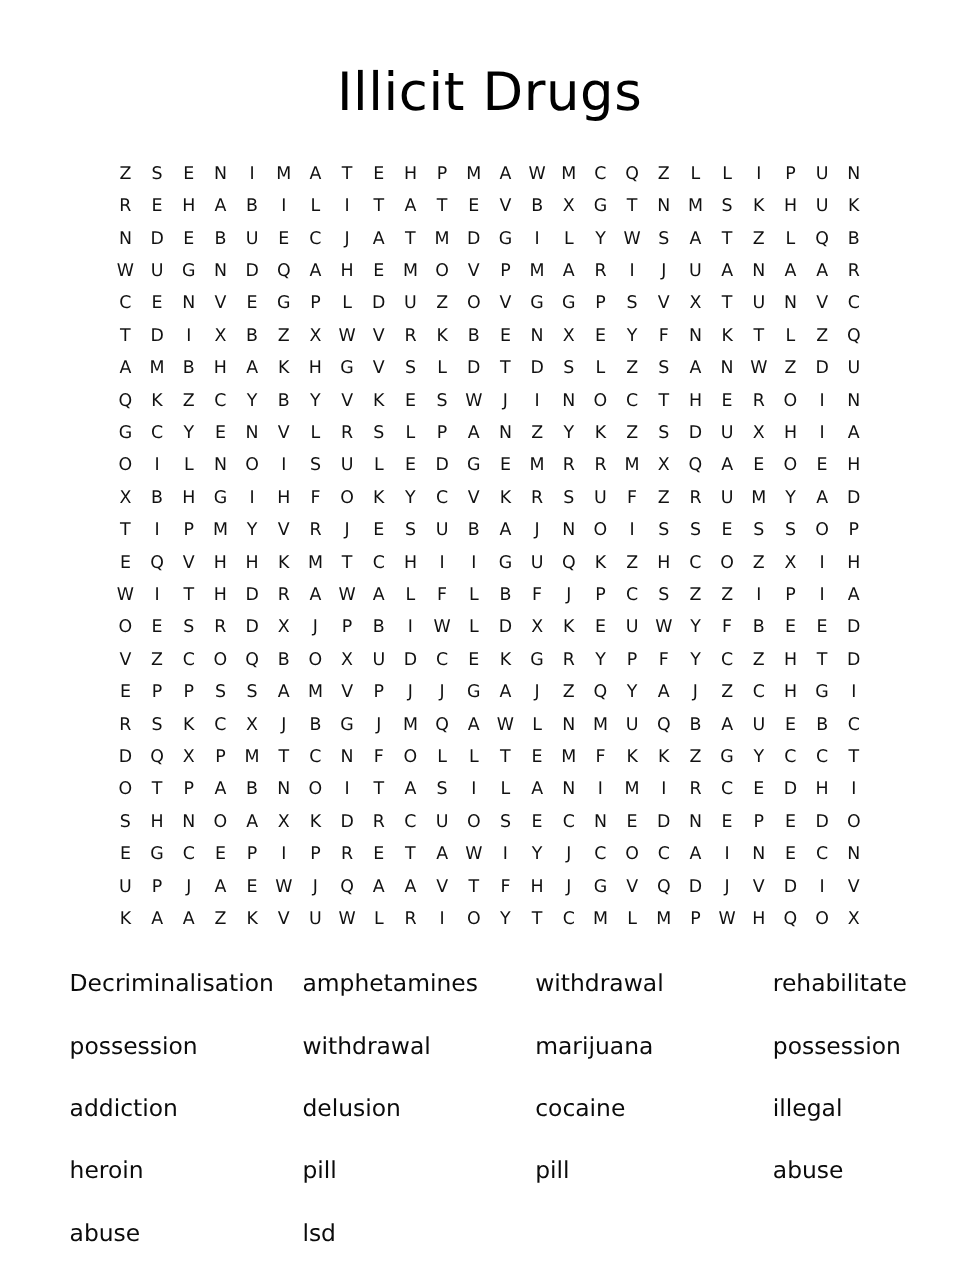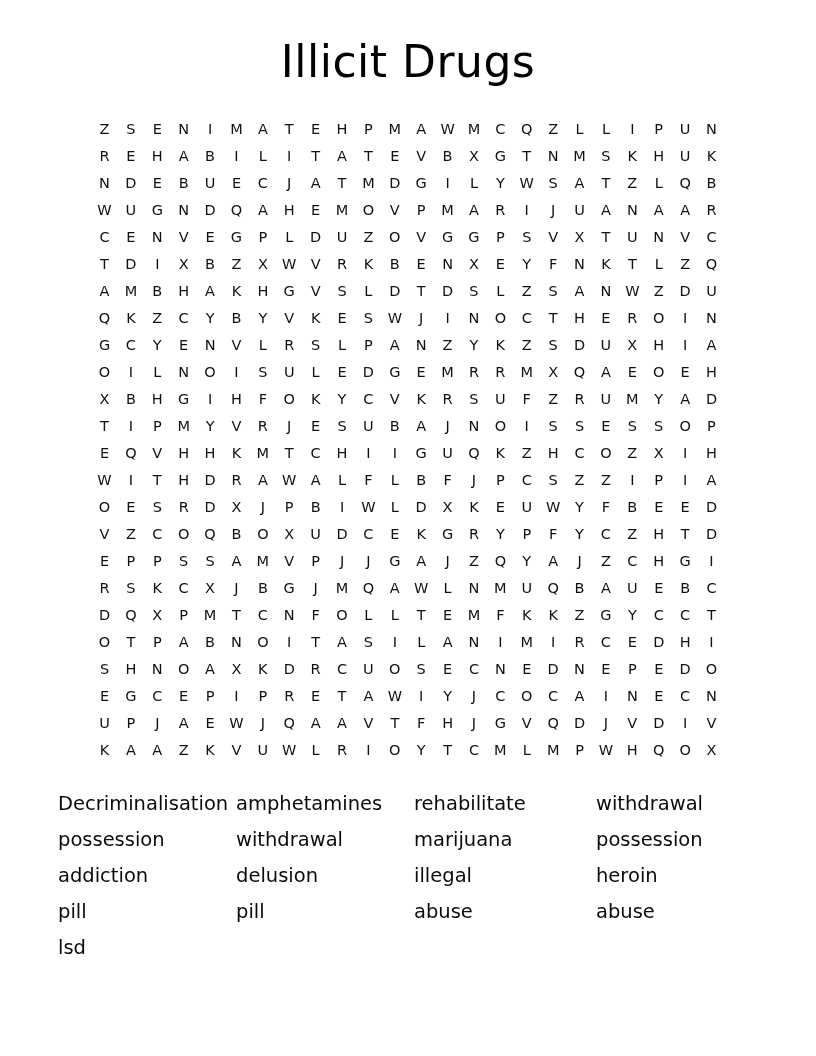--- a/index.html
+++ b/index.html
@@ -19,21 +19,21 @@
     width: 816px;
     height: 1056px;
     box-sizing: border-box;
   }
   .puzzle-title {
     text-align: center;
     font-size: 44px;
     font-weight: 400;
     letter-spacing: 0.5px;
     margin: 0;
-    padding-top: 38px;
+    padding-top: 54px;
     line-height: 1.1;
     font-family: "DejaVu Sans", sans-serif;
   }
   .grid-wrap {
     margin-top: 30px;
     display: flex;
     justify-content: center;
   }
   .letter-grid {
     border-collapse: collapse;
@@ -58,20 +58,21 @@
     margin-top: 22px;
     display: flex;
     justify-content: center;
   }
   .wordlist {
     width: 700px;
     display: grid;
     grid-template-columns: 178px 178px 182px 162px;
     row-gap: 0px;
     column-gap: 0px;
+    gap: 16px;
   }
   .word-item {
     font-size: 19.5px;
     font-family: "DejaVu Sans", sans-serif;
     font-weight: 400;
     color: #0b0b0b;
     line-height: 36px;
     height: 36px;
     white-space: nowrap;
     overflow: visible;
@@ -715,28 +716,29 @@
             <td class="grid-cell">X</td>
           </tr>
         </tbody>
     </table>
   </div>
 
   <div class="wordlist-wrap">
     <div class="wordlist">
         <div class="word-item">Decriminalisation</div>
         <div class="word-item">amphetamines</div>
+        <div class="word-item">withdrawal</div>
         <div class="word-item">rehabilitate</div>
-        <div class="word-item">withdrawal</div>
         <div class="word-item">possession</div>
         <div class="word-item">withdrawal</div>
         <div class="word-item">marijuana</div>
         <div class="word-item">possession</div>
         <div class="word-item">addiction</div>
         <div class="word-item">delusion</div>
+        <div class="word-item">cocaine</div>
         <div class="word-item">illegal</div>
         <div class="word-item">heroin</div>
         <div class="word-item">pill</div>
         <div class="word-item">pill</div>
         <div class="word-item">abuse</div>
         <div class="word-item">abuse</div>
         <div class="word-item">lsd</div>
         <div class="word-item empty"></div>
       </div>
   </div>

